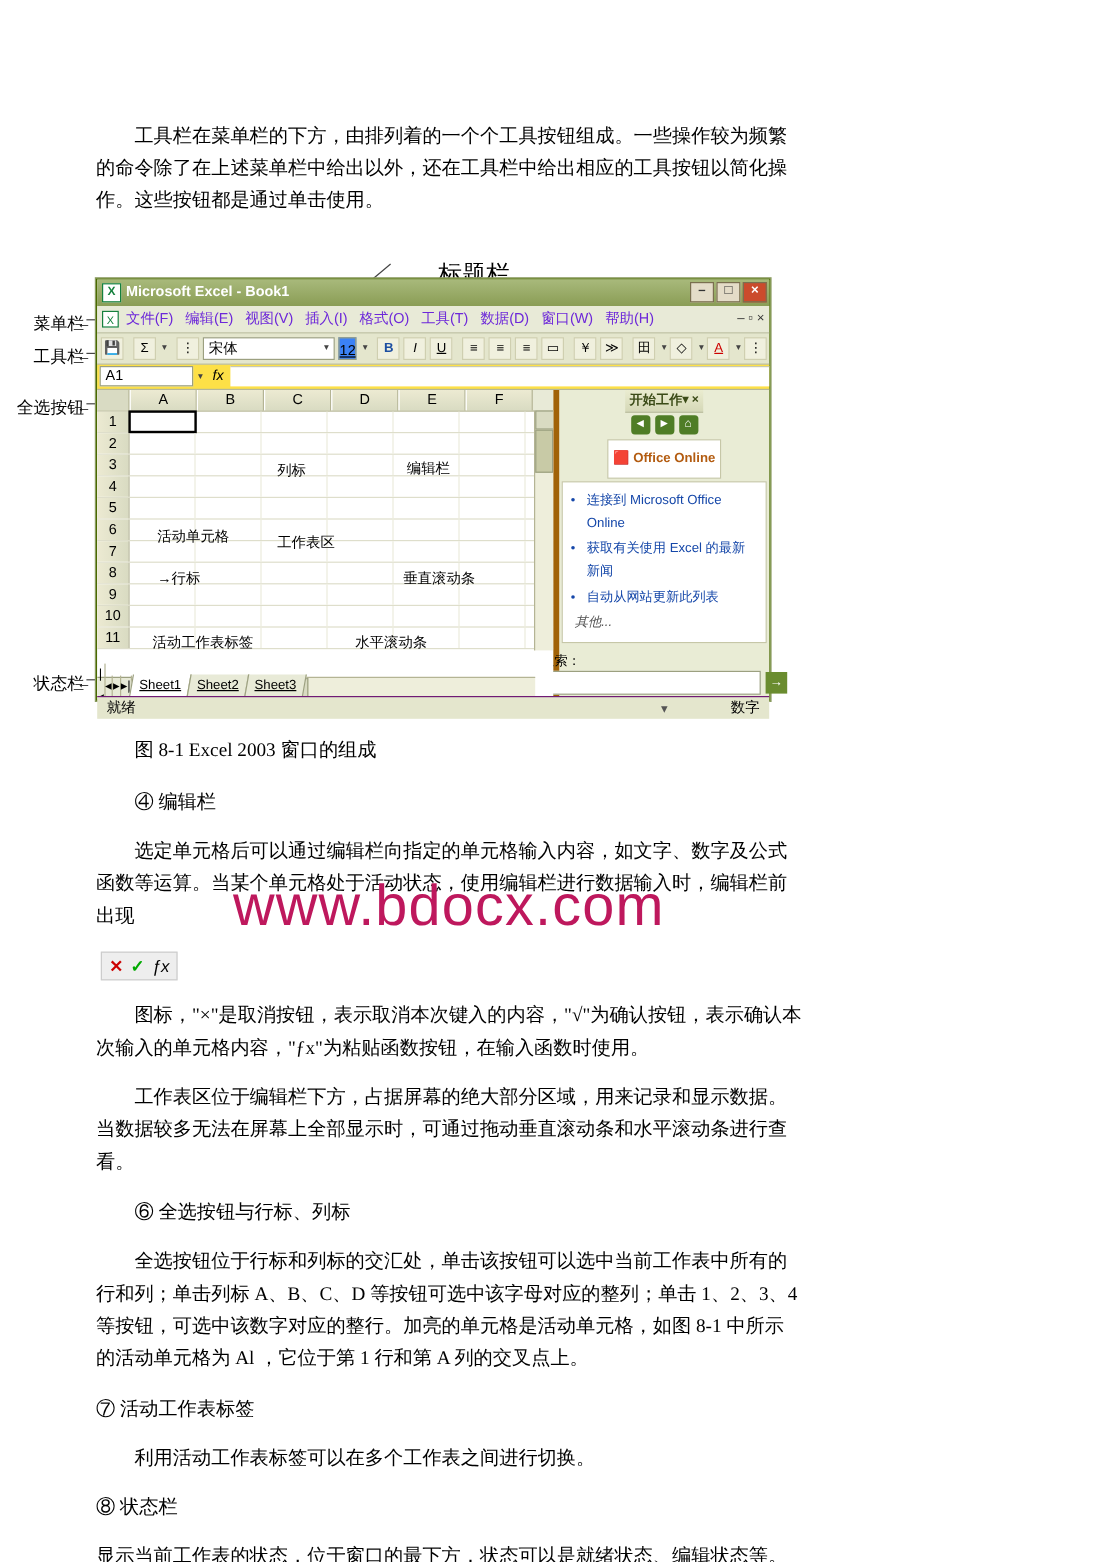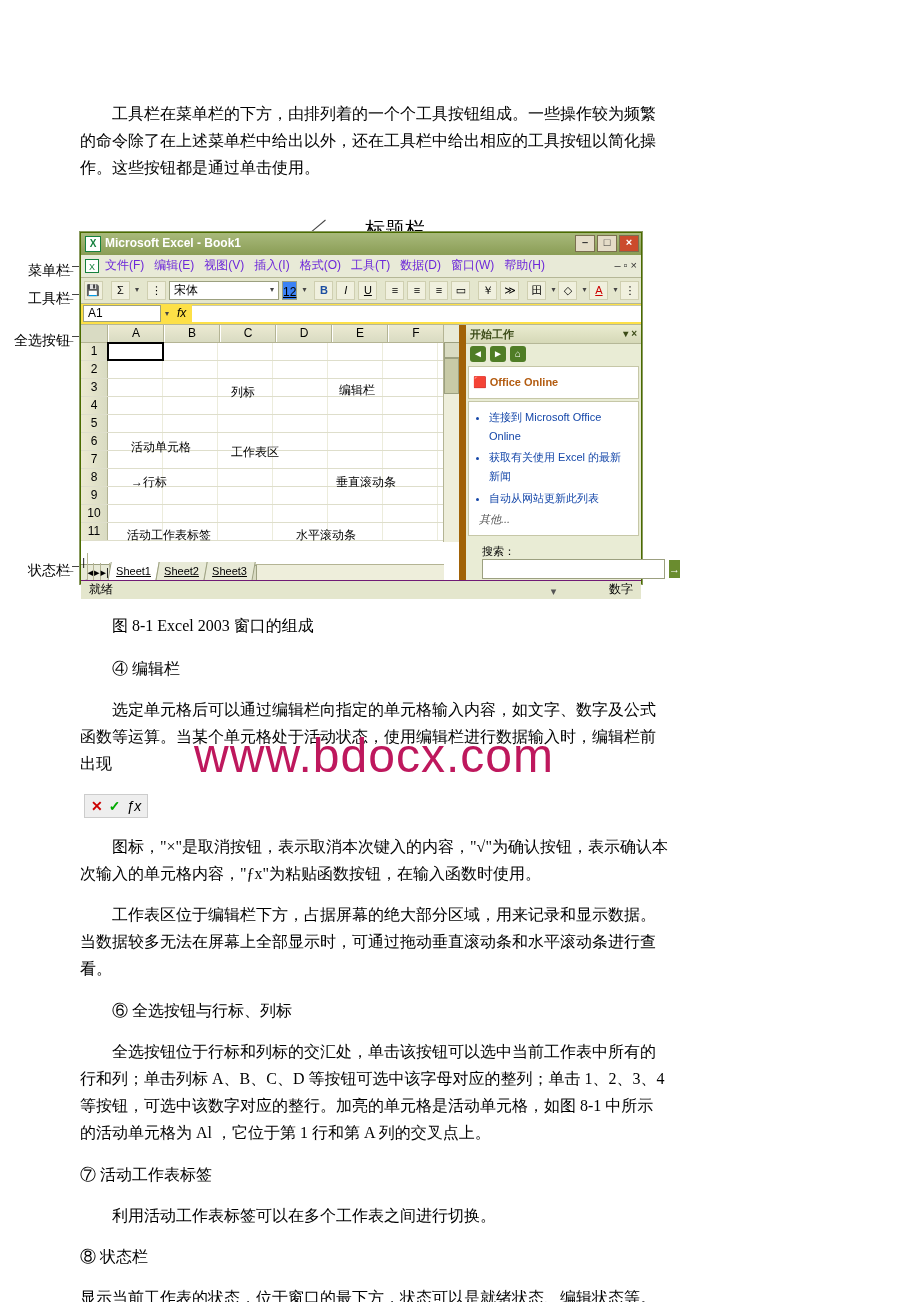--- a/index.html
+++ b/index.html
@@ -221,24 +221,25 @@
   }
   .sheet-wrap{
     flex:1;
     background:#fff;
     position:relative;
     overflow:hidden;
   }
   .task-pane{
     width:175px;
     background:#e9ecd5;
-    border-left:7px solid #a16207;
+    border-left:5px solid #a16207;
     display:flex;
     flex-direction:column;
     font-size:11px;
+    align-items:center;
   }
 
   
   .colrow{
     display:flex;
     background:#e8ead7;
     height:17px;
     border-bottom:1px solid #b4b494;
     align-items:stretch;
   }

